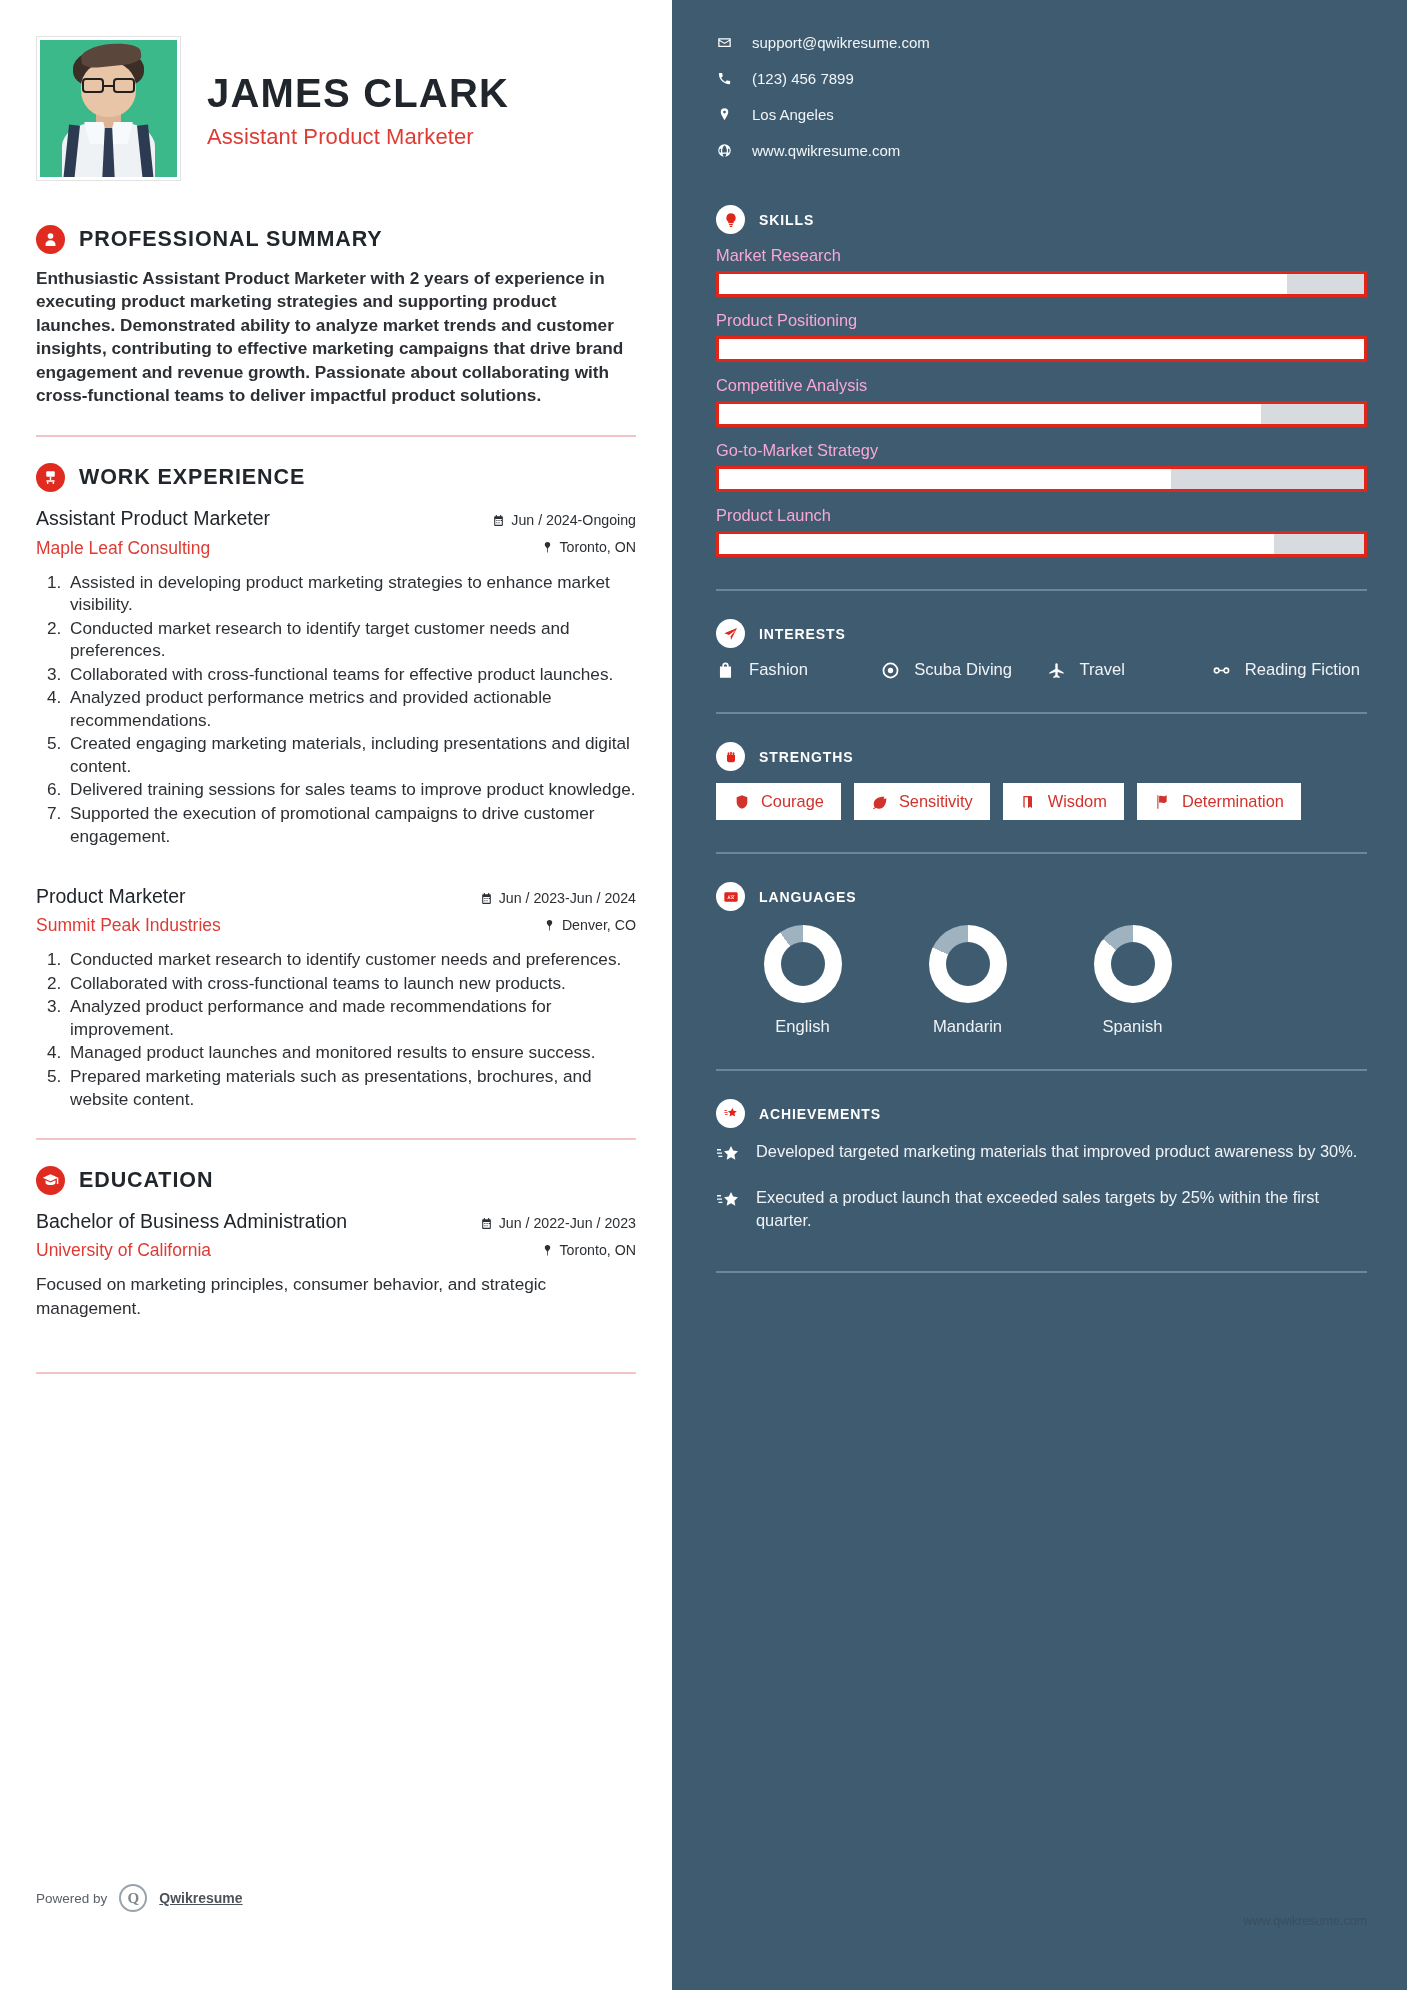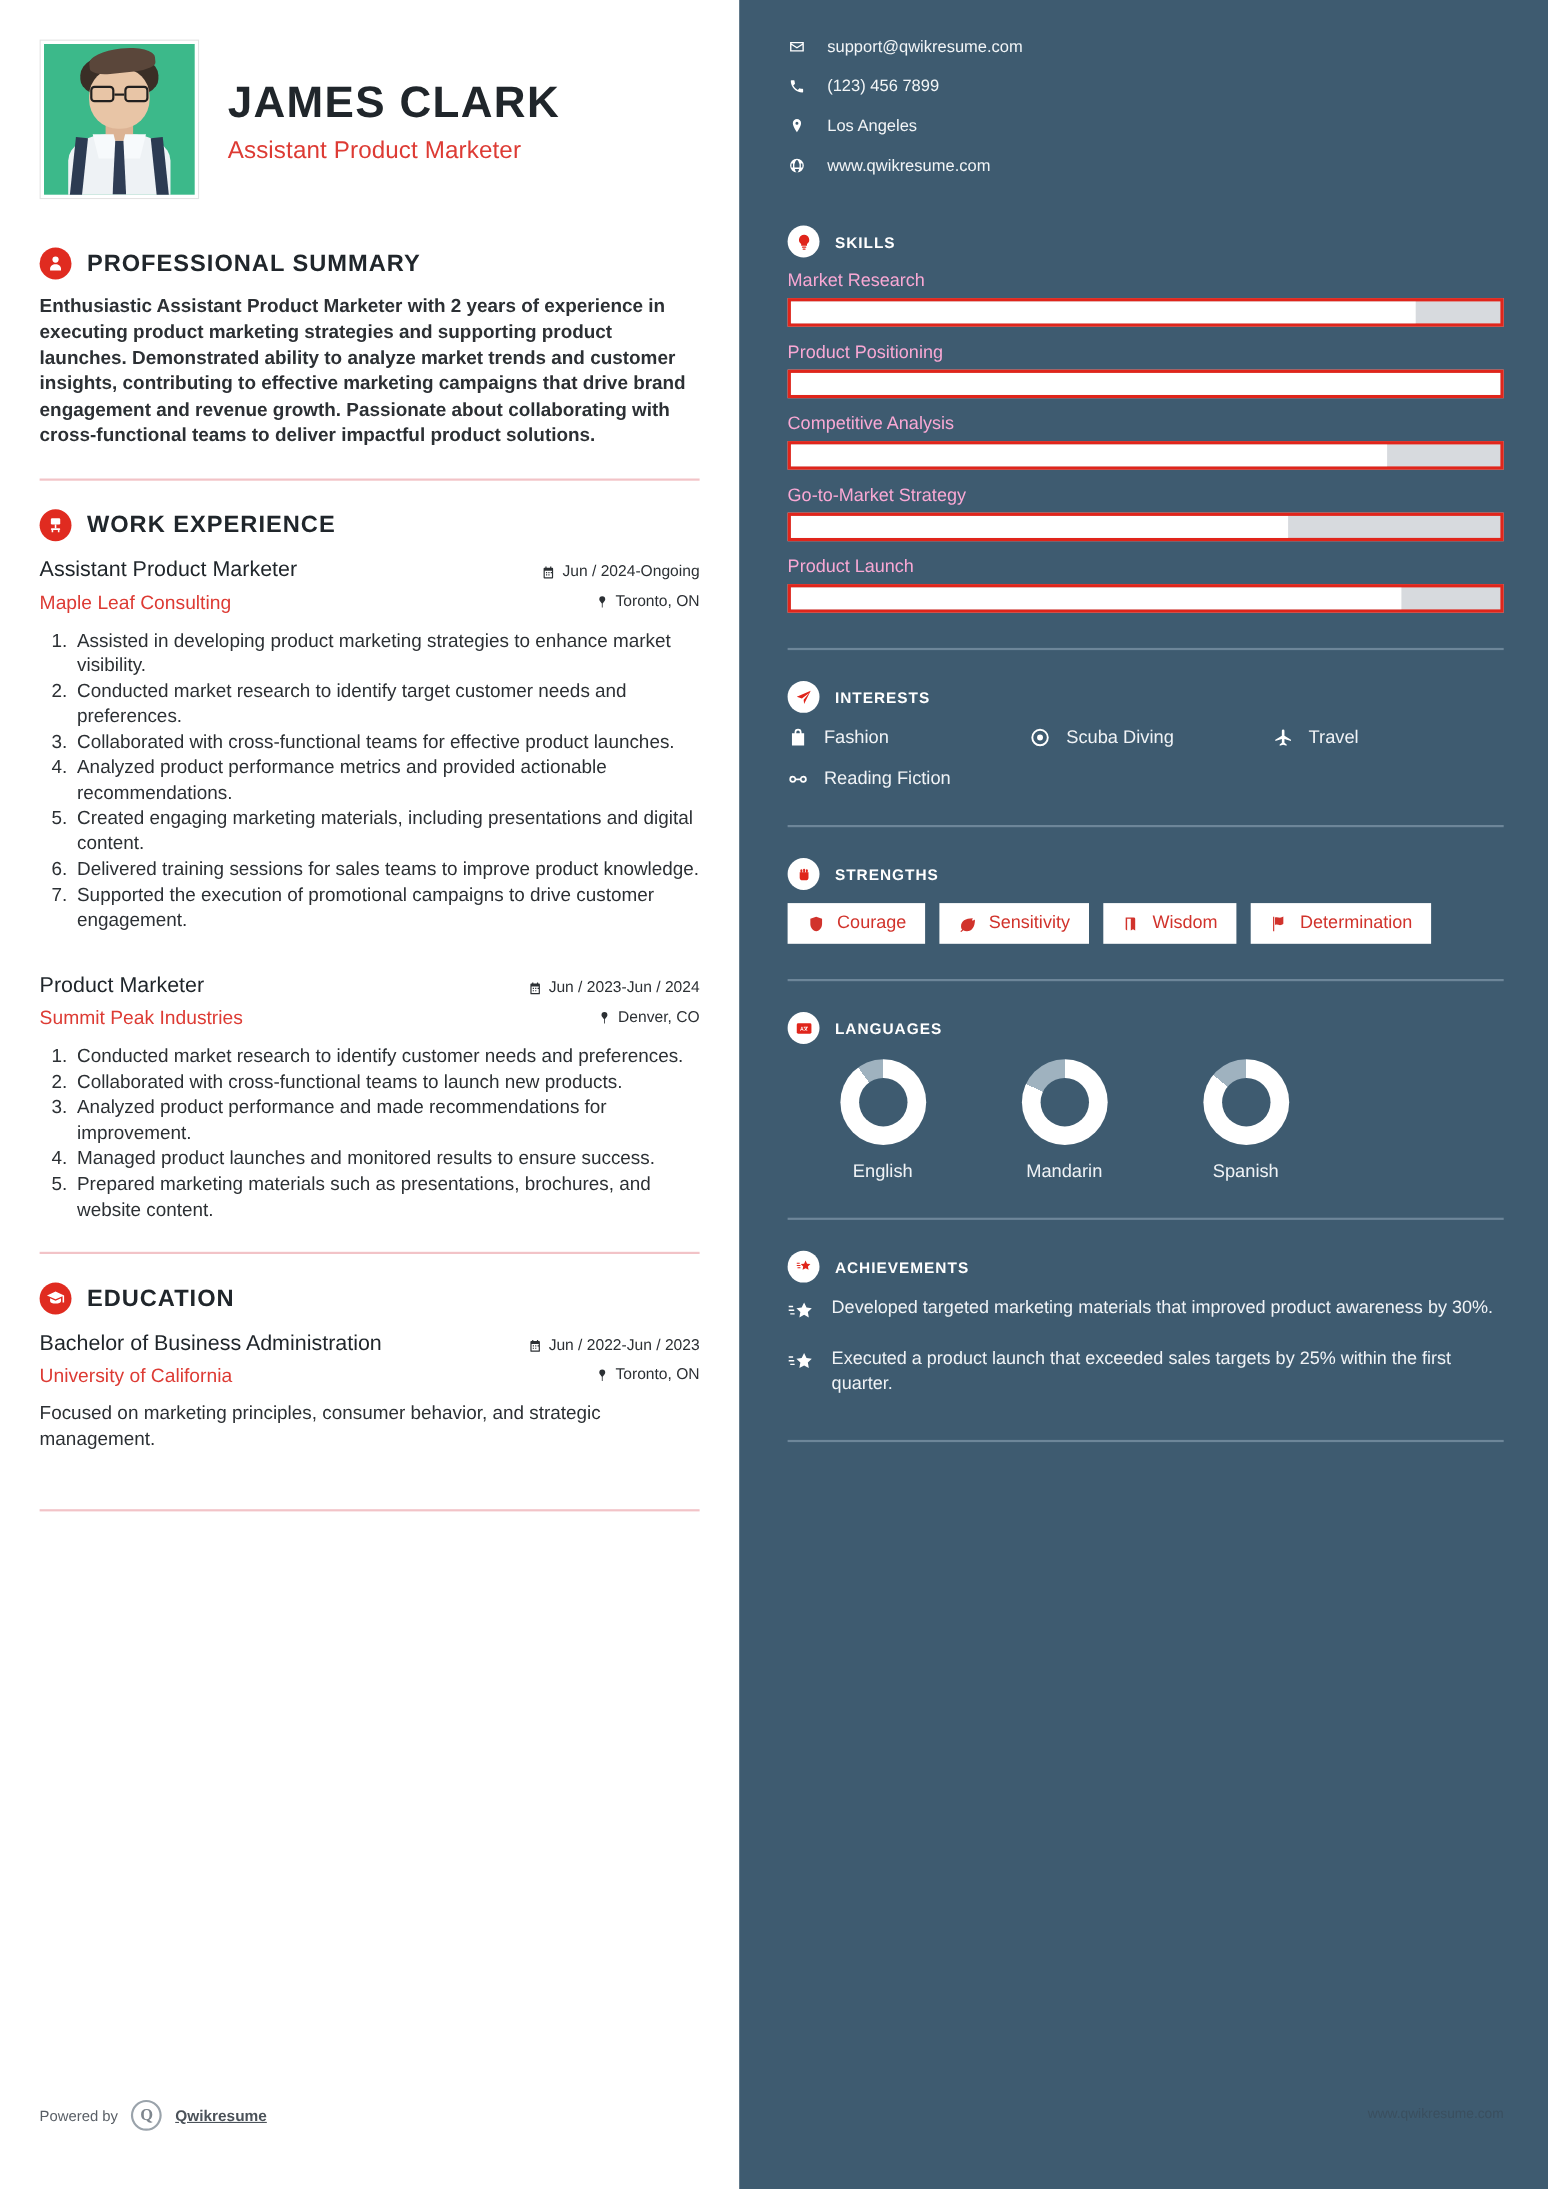--- a/index.html
+++ b/index.html
@@ -163,21 +163,21 @@
   .edu-desc {
     font-size: 17.2px;
     line-height: 1.36;
     color: #2c3034;
     margin-top: 12px;
   }
 
   .footer {
     position: absolute;
     left: 36px;
-    bottom: 53px;
+    bottom: 78px;
     display: flex;
     align-items: center;
     gap: 12px;
   }
   .powered {
     font-size: 13.5px;
     color: #595f66;
   }
   .qlogo {
     width: 28px; height: 28px;
@@ -260,21 +260,21 @@
   }
 
   .s-divider {
     height: 2px;
     background: #6d8699;
     margin: 32px 0 28px 0;
   }
 
   .interest-grid {
     display: grid;
-    grid-template-columns: 1fr 1fr 1fr;
+    grid-template-columns: 1fr 1fr 1fr 1fr;
     row-gap: 18px;
     column-gap: 10px;
     margin-top: 2px;
   }
   .interest {
     display: flex; align-items: center; gap: 14px;
     font-size: 16.6px; color: #f0f3f6;
   }
   .interest .ic { width: 19px; height: 19px; flex:0 0 19px; display:flex;align-items:center;justify-content:center;}
   .interest .ic svg { width:19px; height:19px; fill:#fff; }

